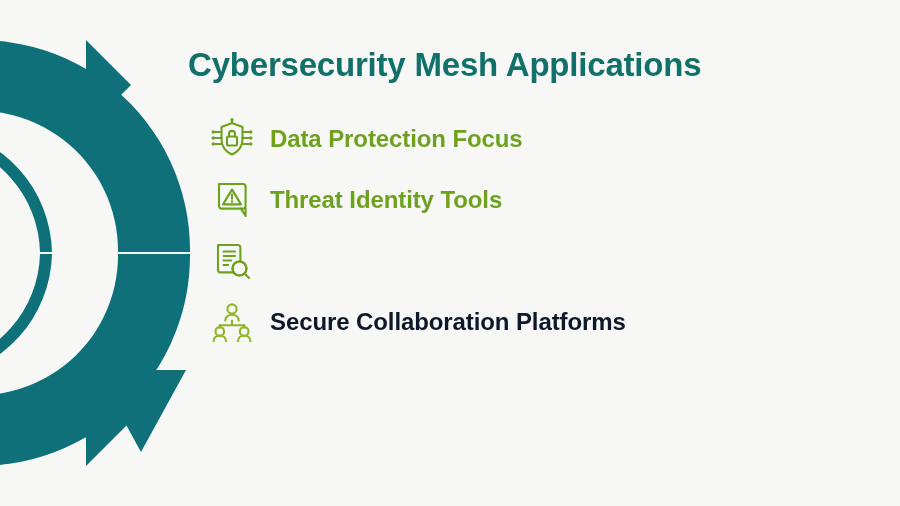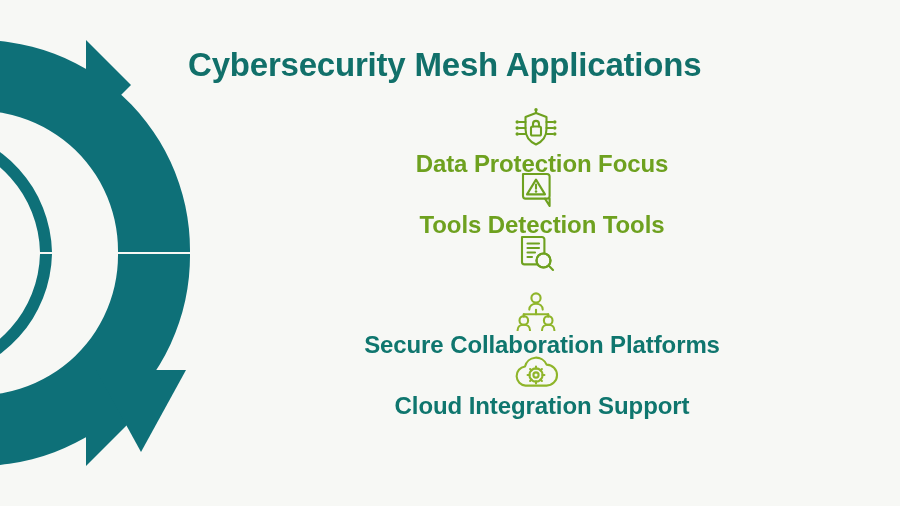--- a/index.html
+++ b/index.html
@@ -49,42 +49,41 @@
   #list {
     position: absolute;
     left: 206px;
     top: 108px;
     width: 660px;
   }
   .row {
     display: flex;
     align-items: center;
     height: 61px;
-    flex-direction: column;
   }
   .row-icon {
     width: 52px;
     min-width: 52px;
     height: 46px;
     display: flex;
     align-items: center;
     justify-content: center;
   }
   .row-icon svg {
     display: block;
   }
   .row-label {
     font-size: 24px;
     font-weight: bold;
     letter-spacing: -0.1px;
     white-space: nowrap;
     margin-left: 12px;
   }
   .label-green { color: #6ea11f; }
-  .label-teal  { color: #0f766e; }
+  .label-teal  { color: #0f172a; }
 </style>
 </head>
 <body>
 
 <div id="slide">
 
   <svg id="deco" viewBox="0 0 260 506" width="260" height="506" aria-hidden="true">
     <defs>
       <clipPath id="cut-top">
 
@@ -167,21 +166,21 @@
           <g fill="none" stroke="#6ea11f" stroke-width="2.1" stroke-linecap="round" stroke-linejoin="round">
             <path d="M7 5 H31 a2.6 2.6 0 0 1 2.6 2.6 V27 a2.6 2.6 0 0 1 -2.6 2.6
                      H9.6 A2.6 2.6 0 0 1 7 27 Z"></path>
             <path d="M29 29.6 l4.6 7.4 0-7.4"></path>
             <path d="M20 10.6 L29 25.4 H11 Z"></path>
             <path d="M20 15.6 v4.2"></path>
             <circle cx="20" cy="22.6" r="1.25" fill="#6ea11f" stroke="none"></circle>
           </g>
         </svg>
       </span>
-      <span class="row-label label-green">Tools Detection Tools</span>
+      <span class="row-label label-green">Threat Identity Tools</span>
     </div>
 
     <div class="row">
       <span class="row-icon">
         <svg width="42" height="42" viewBox="0 0 42 42">
           <g fill="none" stroke="#6ea11f" stroke-width="2.1" stroke-linecap="round" stroke-linejoin="round">
             <path d="M7 5 H27 a2.4 2.4 0 0 1 2.4 2.4 V30 a2.4 2.4 0 0 1 -2.4 2.4
                      H9.4 A2.4 2.4 0 0 1 7 30 Z"></path>
             <path d="M12.5 11.5 H24"></path>
             <path d="M12.5 16 H24"></path>
@@ -208,32 +207,15 @@
             <circle cx="9.8" cy="29.4" r="4.3"></circle>
             <path d="M3.6 39.2 c0-3.6 2.8-5.5 6.2-5.5 s6.2 1.9 6.2 5.5"></path>
             <circle cx="34.2" cy="29.4" r="4.3"></circle>
             <path d="M28 39.2 c0-3.6 2.8-5.5 6.2-5.5 s6.2 1.9 6.2 5.5"></path>
           </g>
         </svg>
       </span>
       <span class="row-label label-teal">Secure Collaboration Platforms</span>
     </div>
 
-    <div class="row">
-      <span class="row-icon">
-        <svg width="46" height="40" viewBox="0 0 46 40">
-          <g fill="none" stroke="#8fb52a" stroke-width="2.1" stroke-linecap="round" stroke-linejoin="round">
-            <path d="M12.6 33.6 A9.6 9.6 0 0 1 12 14.5
-                     A11.4 11.4 0 0 1 33.6 12.6
-                     A8.8 8.8 0 0 1 33.4 33.6 Z"></path>
-            <circle cx="23" cy="23" r="6.6"></circle>
-            <circle cx="23" cy="23" r="2.6"></circle>
-            <path d="M23 14.6 v2.1 M23 29.3 v2.1 M14.6 23 h2.1 M29.3 23 h2.1
-                     M17.1 17.1 l1.5 1.5 M27.4 27.4 l1.5 1.5
-                     M17.1 28.9 l1.5 -1.5 M27.4 18.6 l1.5 -1.5"></path>
-          </g>
-        </svg>
-      </span>
-      <span class="row-label label-teal">Cloud Integration Support</span>
-    </div>
 
   </div>
 </div>
 
 </body></html>

